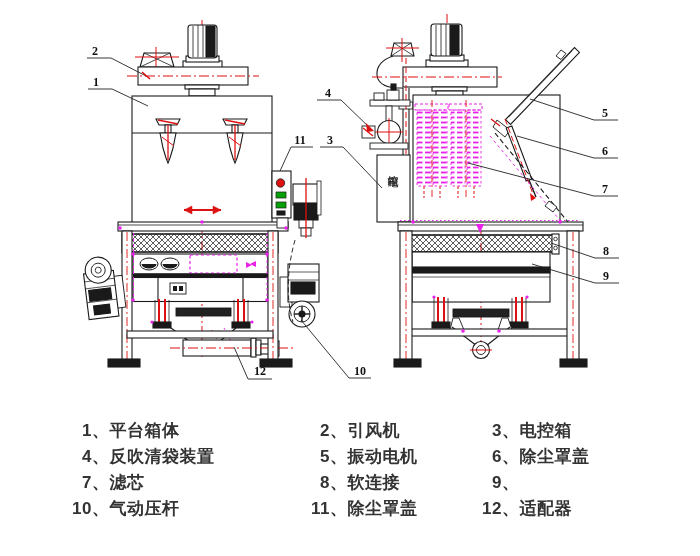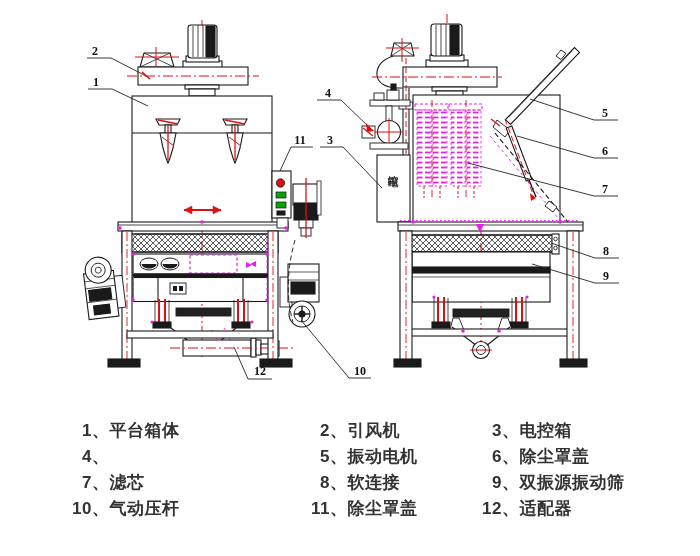--- a/index.html
+++ b/index.html
@@ -423,20 +423,21 @@
         <span class="name">引风机</span>
       </div>
   <div class="legend-item">
         <span class="num">3</span>
         <span class="sep">、</span>
         <span class="name">电控箱</span>
       </div>
   <div class="legend-item">
         <span class="num">4</span>
         <span class="sep">、</span>
+        <span class="name">反吹清袋装置</span>
       </div>
   <div class="legend-item">
         <span class="num">5</span>
         <span class="sep">、</span>
         <span class="name">振动电机</span>
       </div>
   <div class="legend-item">
         <span class="num">6</span>
         <span class="sep">、</span>
         <span class="name">除尘罩盖</span>
@@ -447,21 +448,20 @@
         <span class="name">滤芯</span>
       </div>
   <div class="legend-item">
         <span class="num">8</span>
         <span class="sep">、</span>
         <span class="name">软连接</span>
       </div>
   <div class="legend-item">
         <span class="num">9</span>
         <span class="sep">、</span>
-        <span class="name">双振源振动筛</span>
       </div>
   <div class="legend-item">
         <span class="num">10</span>
         <span class="sep">、</span>
         <span class="name">气动压杆</span>
       </div>
   <div class="legend-item">
         <span class="num">11</span>
         <span class="sep">、</span>
         <span class="name">除尘罩盖</span>

